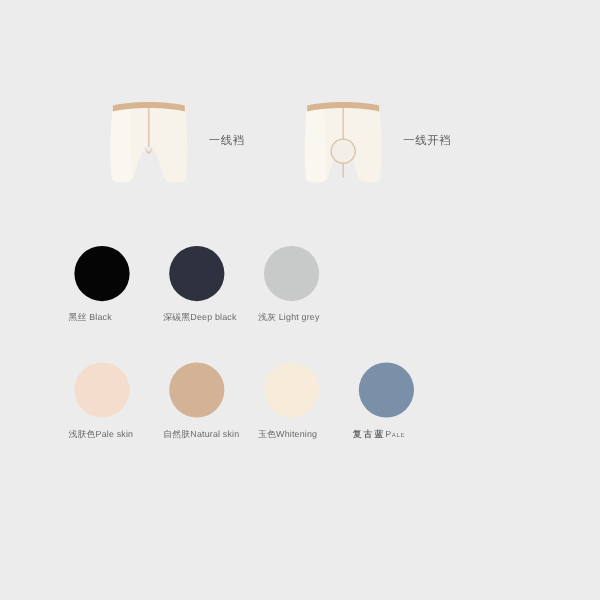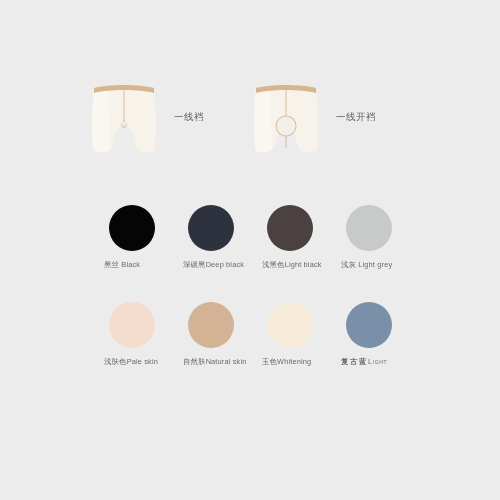--- a/index.html
+++ b/index.html
@@ -22,21 +22,21 @@
   .product-caption{
     font-size:9.5px;color:#5d5d5d;letter-spacing:.5px;white-space:nowrap;
   }
 
   
   .swatch-grid{
     position:absolute;left:0;top:205px;width:500px;
     display:flex;flex-direction:column;gap:32px;
   }
   .swatch-row{
-    display:flex;padding-left:104px;box-sizing:border-box;
+    display:flex;padding-left:57px;box-sizing:border-box;
   }
   .swatch-cell{
     width:79px;display:flex;flex-direction:column;align-items:flex-start;
   }
   .swatch-dot{
     width:46px;height:46px;border-radius:50%;margin-left:5px;
     background:#ccc;
   }
   .swatch-label{
     margin-top:9px;font-size:7.4px;color:#6a6a6a;white-space:nowrap;
@@ -79,41 +79,37 @@
       <div class="swatch-row">
         <div class="swatch-cell">
           <div class="swatch-dot" style="background: rgb(5, 5, 5);"></div>
           <div class="swatch-label "><span class="cn">黑丝</span><span class="en"> Black</span></div>
         </div>
         <div class="swatch-cell">
           <div class="swatch-dot" style="background: rgb(45, 50, 62);"></div>
           <div class="swatch-label "><span class="cn">深碳黑</span><span class="en">Deep black</span></div>
         </div>
         <div class="swatch-cell">
-          <div class="swatch-dot" style="background: rgb(74, 65, 64);"></div>
-          <div class="swatch-label "><span class="cn">浅黑色</span><span class="en">Light black</span></div>
-        </div>
-        <div class="swatch-cell">
           <div class="swatch-dot" style="background: rgb(200, 201, 201);"></div>
           <div class="swatch-label "><span class="cn">浅灰</span><span class="en"> Light grey</span></div>
         </div>
       </div>
       <div class="swatch-row">
         <div class="swatch-cell">
           <div class="swatch-dot" style="background: rgb(244, 221, 204);"></div>
           <div class="swatch-label "><span class="cn">浅肤色</span><span class="en">Pale skin</span></div>
         </div>
         <div class="swatch-cell">
           <div class="swatch-dot" style="background: rgb(211, 178, 150);"></div>
           <div class="swatch-label "><span class="cn">自然肤</span><span class="en">Natural skin</span></div>
         </div>
         <div class="swatch-cell">
           <div class="swatch-dot" style="background: rgb(246, 236, 217);"></div>
           <div class="swatch-label "><span class="cn">玉色</span><span class="en">Whitening</span></div>
         </div>
         <div class="swatch-cell">
           <div class="swatch-dot" style="background: rgb(122, 144, 168);"></div>
-          <div class="swatch-label smallcaps spaced"><span class="cn">复古蓝</span><span class="en">Light</span></div>
+          <div class="swatch-label smallcaps spaced"><span class="cn">复古蓝</span><span class="en">Pale</span></div>
         </div>
       </div>
     </div>
 
 </div>
 
 </body></html>

